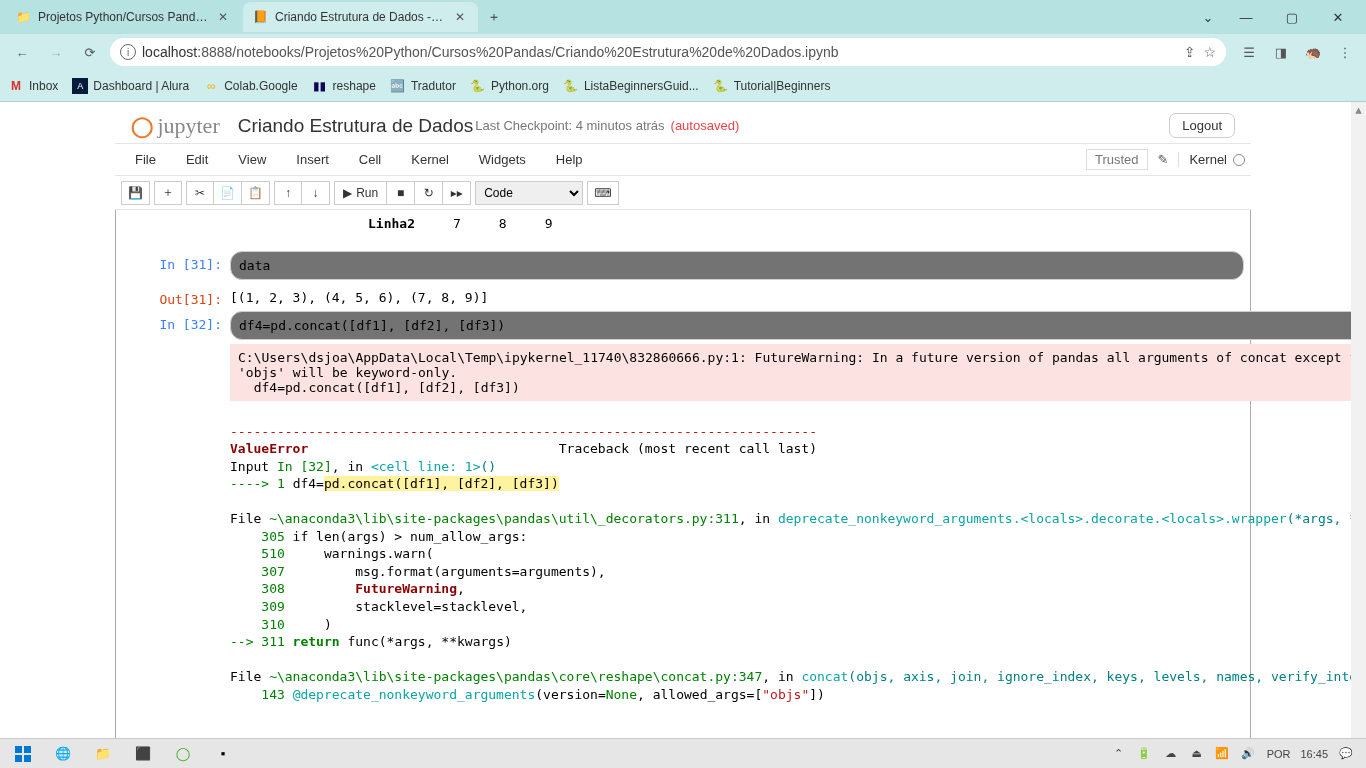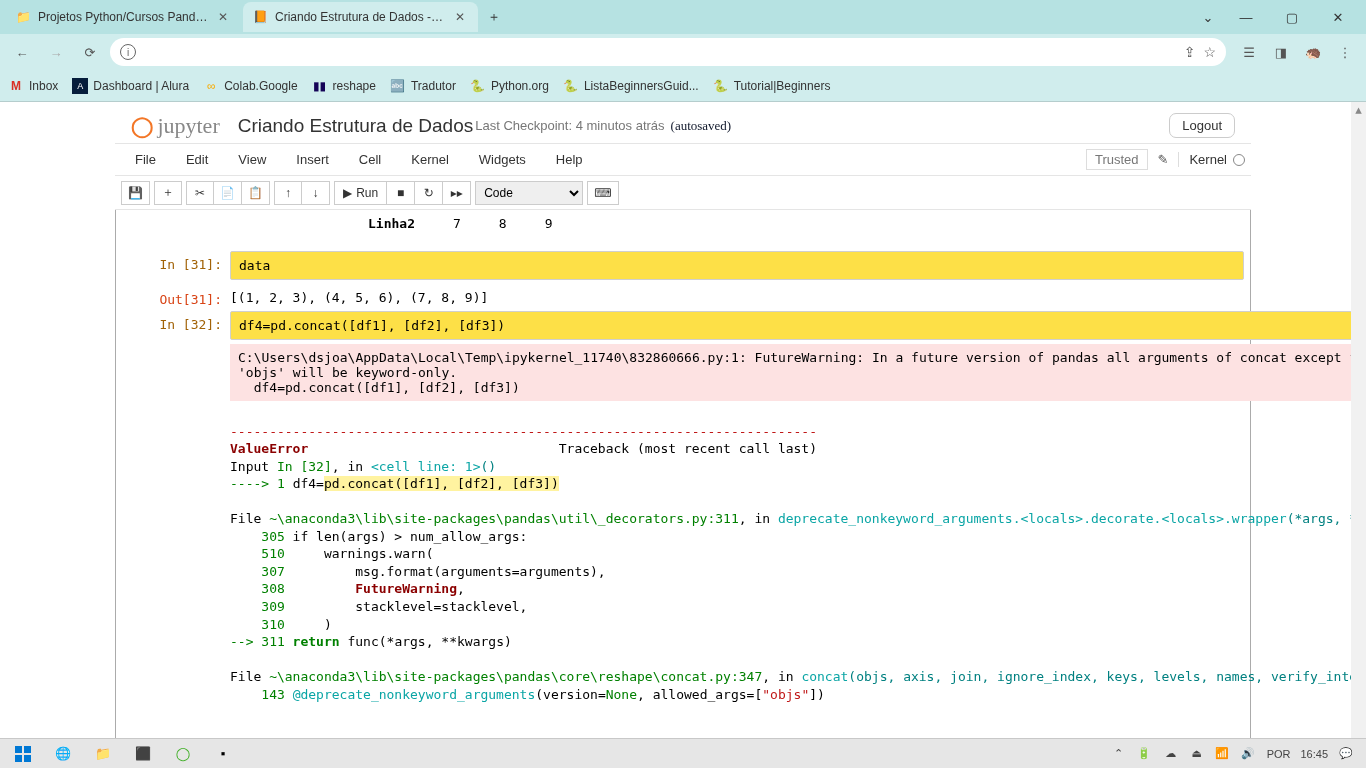--- a/index.html
+++ b/index.html
@@ -32,21 +32,21 @@
 .bm { display:flex;align-items:center;gap:5px;font-size:12px;color:#333;cursor:pointer;}
 .bm-icon { width:16px;height:16px;display:flex;align-items:center;justify-content:center;}
 
 
 .page { background:#fff; height: calc(768px - 34px - 36px - 32px - 30px); overflow:hidden; position:relative;}
 .jup-header { display:flex;align-items:center;height:42px;padding:6px 16px 0 16px;border-bottom:1px solid #e5e5e5; margin: 0 115px;}
 .jup-logo { display:flex;align-items:center;gap:4px;color:#888;font-size:22px;}
 .jup-logo-icon { color:#f37626; font-weight:bold; font-size:20px;}
 .nb-name { font-size:19px;color:#333;margin-left:18px;}
 .checkpoint { font-size:13px;color:#777;margin-left:2px;}
-.autosaved { font-size:13px;color:#0f172a;margin-left:6px;font-family:Liberation Serif, serif;}
+.autosaved { font-size:13px;color:#ef4444;margin-left:6px;}
 .logout { margin-left:auto;border:1px solid #ccc;border-radius:7px;padding:4px 12px;font-size:13px;color:#333;cursor:pointer;}
 
 .jup-menubar { display:flex;align-items:center;height:32px;padding:0 6px;border-bottom:1px solid #e5e5e5;gap:2px; margin: 0 115px;}
 .menu-item { padding:4px 14px;font-size:13px;color:#333;cursor:pointer;}
 .menubar-right { margin-left:auto;display:flex;align-items:center;gap:10px;font-size:13px;color:#777;}
 .trusted { border:1px solid #ddd;padding:2px 8px;border-radius:0;}
 .pencil { color:#555; }
 .kernel-name { color:#333; border-left:1px solid #ddd; padding-left:10px; display:flex;align-items:center;gap:6px;}
 .kernel-dot { width:12px;height:12px;border:1.5px solid #888;border-radius:50%;}
 
@@ -62,24 +62,24 @@
 .nb-inner { border-left:1px solid #ababab; border-right:1px solid #ababab; min-height:100%; padding-bottom:20px;}
 
 
 .df-snip { padding-left:232px; padding-top:2px;}
 .df-row { font-family: monospace; font-size:13px;}
 .df-row th,.df-row td{ padding:2px 18px;text-align:right;}
 .df-row th:first-child { text-align:left;font-weight:bold;margin-top:32px;}
 
 .cell { display:flex; margin:6px 6px 0 6px; }
 .prompt { width:108px; text-align:right; padding:6px 8px 0 0; font-family: monospace; font-size:13px; flex-shrink:0;}
-.prompt.in { color:#a16207;}
+.prompt.in { color:#3b82f6;}
 .prompt.out { color:#D84315;}
 .cell-body { flex:1; }
-.input-area { border:1px solid #cfcfcf; background:#fde047; padding:6px 8px; font-family: monospace; font-size:13px; border-radius:2px;}
+.input-area { border:1px solid #cfcfcf; background:#737373; padding:6px 8px; font-family: monospace; font-size:13px; border-radius:12px;}
 .output-text { font-family: monospace; font-size:13px; padding:4px 0 0 0;}
 
 .warn-box { background:#fde2e2; padding:6px 8px; font-family:monospace; font-size:13px; margin-top:4px; white-space:pre-wrap;}
 .trace-box { font-family:monospace; font-size:13px; padding:4px 0; white-space:pre; line-height:1.35;}
 .red { color:#c01818;}
 .darkred { color:#8B0000; font-weight:bold;}
 .green { color:#008000;}
 .teal { color:#008080;}
 .cyan { color:#0aa5a5;}
 .bold { font-weight:bold;}
@@ -120,20 +120,21 @@
       <div class="win-btn">▢</div>
       <div class="win-btn">✕</div>
     </div>
   </div>
   <div class="addr-row">
     <div class="nav-btn">←</div>
     <div class="nav-btn disabled">→</div>
     <div class="nav-btn">⟳</div>
     <div class="addr-bar">
       <span class="addr-info">i</span>
+      <span><span class="addr-host">localhost</span><span>:8888/notebooks/Projetos%20Python/Cursos%20Pandas/Criando%20Estrutura%20de%20Dados.ipynb</span></span>
       <span class="addr-right">
         <span>⇪</span>
         <span>☆</span>
       </span>
     </div>
     <div class="chrome-icons">
       <div class="chrome-icon">☰</div>
       <div class="chrome-icon">◨</div>
       <div class="chrome-icon">🦔</div>
       <div class="chrome-icon">⋮</div>

